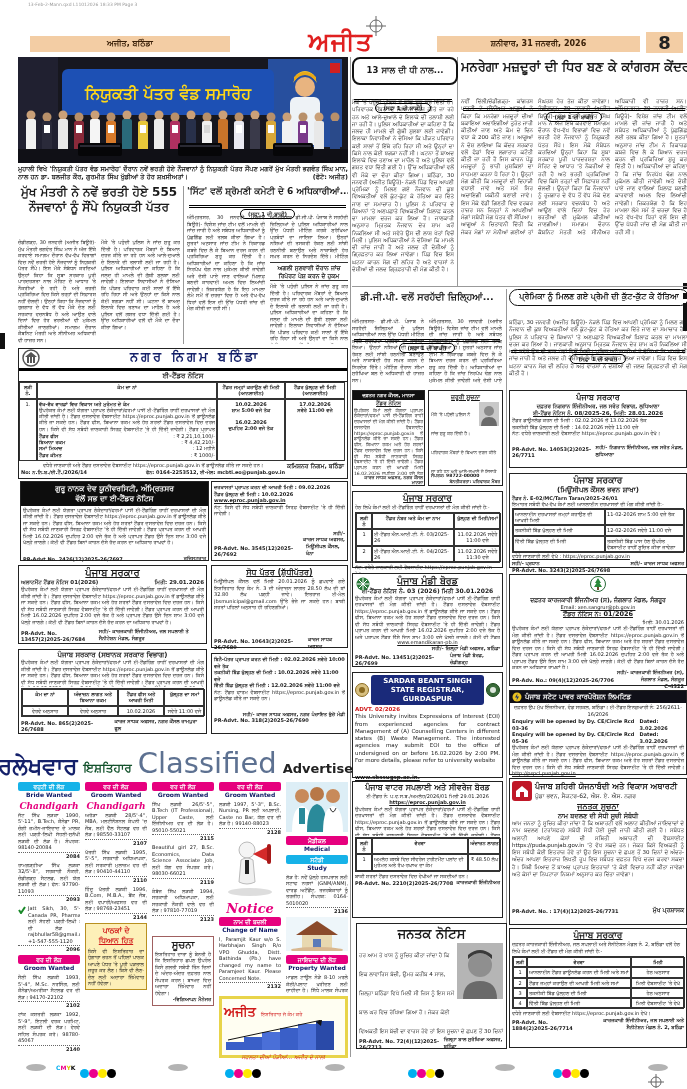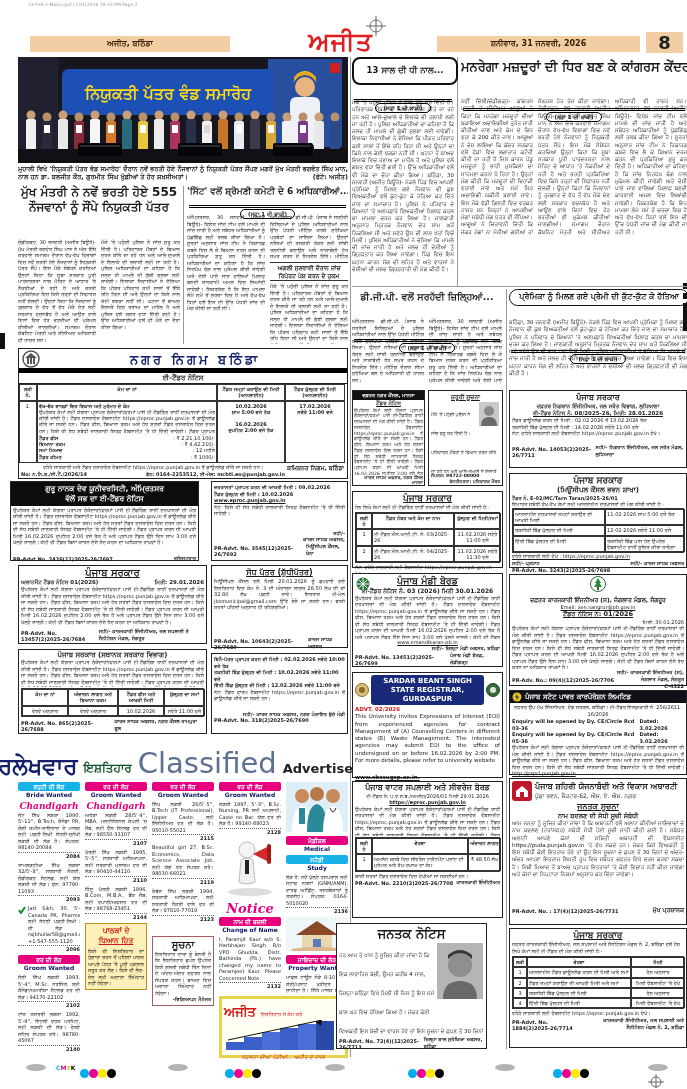--- a/index.html
+++ b/index.html
@@ -203,21 +203,21 @@
 <div class="abs" style="left:187px;top:214px;width:161px;height:130px;display:flex;gap:5px">
   <div class="t5 j clip" style="width:78px;height:130px">ਅੰਮ੍ਰਿਤਸਰ, 30 ਜਨਵਰੀ (ਅਜੀਤ ਬਿਊਰੋ)- ਵਿਸ਼ੇਸ਼ ਜਾਂਚ ਟੀਮ ਵਲੋਂ ਮਾਮਲੇ ਦੀ ਜਾਂਚ ਜਾਰੀ ਹੈ ਅਤੇ ਸਬੰਧਤ ਅਧਿਕਾਰੀਆਂ ਨੂੰ ਪੁੱਛਗਿੱਛ ਲਈ ਤਲਬ ਕੀਤਾ ਗਿਆ ਹੈ। ਸੂਤਰਾਂ ਅਨੁਸਾਰ ਜਾਂਚ ਟੀਮ ਨੇ ਰਿਕਾਰਡ ਕਬਜ਼ੇ ਵਿਚ ਲੈ ਕੇ ਬਿਆਨ ਦਰਜ ਕਰਨ ਦੀ ਪ੍ਰਕਿਰਿਆ ਸ਼ੁਰੂ ਕਰ ਦਿੱਤੀ ਹੈ। ਅਧਿਕਾਰੀਆਂ ਦਾ ਕਹਿਣਾ ਹੈ ਕਿ ਜਾਂਚ ਨਿਰਪੱਖ ਢੰਗ ਨਾਲ ਮੁਕੰਮਲ ਕੀਤੀ ਜਾਵੇਗੀ ਅਤੇ ਦੋਸ਼ੀ ਪਾਏ ਜਾਣ ਵਾਲਿਆਂ ਖ਼ਿਲਾਫ਼ ਬਣਦੀ ਕਾਰਵਾਈ ਅਮਲ ਵਿਚ ਲਿਆਂਦੀ ਜਾਵੇਗੀ। ਜ਼ਿਕਰਯੋਗ ਹੈ ਕਿ ਇਹ ਮਾਮਲਾ ਲੰਮੇ ਸਮੇਂ ਤੋਂ ਚਰਚਾ ਵਿਚ ਹੈ ਅਤੇ ਵੱਖ-ਵੱਖ ਧਿਰਾਂ ਵਲੋਂ ਇਸ ਦੀ ਉੱਚ ਪੱਧਰੀ ਜਾਂਚ ਦੀ ਮੰਗ ਕੀਤੀ ਜਾ ਰਹੀ ਸੀ।</div>
   <div style="width:78px;height:130px;overflow:hidden">
     <div class="t5 j clip" style="height:46px">ਅੰਮ੍ਰਿਤਸਰ- ਡੀ.ਜੀ.ਪੀ. ਪੰਜਾਬ ਨੇ ਸਰਹੱਦੀ ਜ਼ਿਲ੍ਹਿਆਂ ਦੇ ਪੁਲਿਸ ਅਧਿਕਾਰੀਆਂ ਨਾਲ ਉੱਚ ਪੱਧਰੀ ਮੀਟਿੰਗ ਕਰਕੇ ਸੁਰੱਖਿਆ ਪ੍ਰਬੰਧਾਂ ਦਾ ਜਾਇਜ਼ਾ ਲਿਆ। ਉਨ੍ਹਾਂ ਨਸ਼ਿਆਂ ਦੀ ਤਸਕਰੀ ਰੋਕਣ ਲਈ ਸਾਂਝੀ ਰਣਨੀਤੀ ਬਣਾਉਣ ਅਤੇ ਨਾਕਾਬੰਦੀ ਹੋਰ ਸਖ਼ਤ ਕਰਨ ਦੇ ਨਿਰਦੇਸ਼ ਦਿੱਤੇ। ਮੀਟਿੰਗ ਦੌਰਾਨ ਸੀਮਾ ਸੁਰੱਖਿਆ ਬਲ ਦੇ ਅਧਿਕਾਰੀ ਵੀ ਹਾਜ਼ਰ ਸਨ।</div>
     <div class="c b" style="font-size:6px;line-height:1.25;border-top:1px solid #333;border-bottom:1px solid #333;padding:1px 0;margin:2px 0">ਅਗਲੀ ਸੁਣਵਾਈ ਦੌਰਾਨ ਜਾਂਚ ਰਿਪੋਰਟ ਪੇਸ਼ ਕਰਨ ਦੇ ਹੁਕਮ</div>
     <div class="t5 j">ਮੌਕੇ 'ਤੇ ਪਹੁੰਚੀ ਪੁਲਿਸ ਨੇ ਜਾਂਚ ਸ਼ੁਰੂ ਕਰ ਦਿੱਤੀ ਹੈ। ਪਰਿਵਾਰਕ ਮੈਂਬਰਾਂ ਦੇ ਬਿਆਨ ਦਰਜ ਕੀਤੇ ਜਾ ਰਹੇ ਹਨ ਅਤੇ ਆਲੇ-ਦੁਆਲੇ ਦੇ ਇਲਾਕੇ ਦੀ ਤਲਾਸ਼ੀ ਲਈ ਜਾ ਰਹੀ ਹੈ। ਪੁਲਿਸ ਅਧਿਕਾਰੀਆਂ ਦਾ ਕਹਿਣਾ ਹੈ ਕਿ ਜਲਦ ਹੀ ਮਾਮਲੇ ਦੀ ਗੁੱਥੀ ਸੁਲਝਾ ਲਈ ਜਾਵੇਗੀ। ਇਲਾਕਾ ਨਿਵਾਸੀਆਂ ਨੇ ਦੱਸਿਆ ਕਿ ਪੀੜਤ ਪਰਿਵਾਰ ਕਈ ਸਾਲਾਂ ਤੋਂ ਇੱਥੇ ਰਹਿ ਰਿਹਾ ਸੀ ਅਤੇ ਉਨ੍ਹਾਂ ਦਾ ਕਿਸੇ ਨਾਲ ਕੋਈ ਝਗੜਾ ਨਹੀਂ ਸੀ। ਘਟਨਾ ਤੋਂ ਬਾਅਦ ਇਲਾਕੇ ਵਿਚ ਤਣਾਅ ਦਾ ਮਾਹੌਲ ਹੈ ਅਤੇ ਪੁਲਿਸ ਵਲੋਂ ਗਸ਼ਤ ਵਧਾ ਦਿੱਤੀ ਗਈ ਹੈ। ਉੱਚ ਅਧਿਕਾਰੀਆਂ ਵਲੋਂ ਵੀ ਮੌਕੇ ਦਾ ਦੌਰਾ ਕੀਤਾ ਗਿਆ।</div>
   </div>
 </div>
 
 <div class="abs box" style="left:18px;top:348px;width:330px;height:131px;border-width:1.3px">
-  <div style="display:flex;align-items:flex-end;height:19px;border-bottom:5px solid #000000">
+  <div style="display:flex;align-items:flex-start;height:19px;border-bottom:3px solid #000000">
     <svg width="18" height="18" style="margin:0 3px">
         <circle cx="9" cy="9" r="8" fill="none" stroke="#555" stroke-width="1.5"></circle>
         <rect x="5" y="8" width="2" height="6" fill="#555"></rect>
         <rect x="8" y="8" width="2" height="6" fill="#555"></rect>
         <rect x="11" y="8" width="2" height="6" fill="#555"></rect>
         <path d="M3 8 L9 3 L15 8 Z" fill="#555"></path>
       </svg>
     <div class="b navy c" style="flex:1;font-size:13px;letter-spacing:3px">ਨਗਰ ਨਿਗਮ ਬਠਿੰਡਾ</div>
   </div>
   <div class="c b" style="font-size:7px;border-bottom:1px solid #222;line-height:10px;height:10px">ਈ-ਟੈਂਡਰ ਨੋਟਿਸ</div>
@@ -261,21 +261,21 @@
   <div class="c t5" style="margin-top:1px">
     <span>ਵਧੇਰੇ ਜਾਣਕਾਰੀ ਅਤੇ ਟੈਂਡਰ ਦਸਤਾਵੇਜ਼ ਵੈਬਸਾਈਟ https://eproc.punjab.gov.in ਤੋਂ ਡਾਊਨਲੋਡ ਕੀਤੇ ਜਾ ਸਕਦੇ ਹਨ।</span>
     <span class="b t6" style="float:right;margin-right:3px">ਕਮਿਸ਼ਨਰ ਨਿਗਮ, ਬਠਿੰਡਾ</span>
   </div>
   <div class="prrow">
       <span>No: ਨ.ਨਿ.ਬ./ਈ.ਟੈਂ./2026/14</span>
       <span>ਫੋਨ: 0164-2253512, ਈ-ਮੇਲ: mcbti.eo@punjab.gov.in</span>
     </div>
 </div>
 
-<div class="abs box" style="left:10px;top:481px;width:189px;height:80px">
+<div class="abs box" style="left:20px;top:481px;width:189px;height:80px">
   <div class="c b" style="background:#0d0d0d;color:#fff;font-size:7.5px;line-height:1.3;padding:2px 0">
     <div>ਗੁਰੂ ਨਾਨਕ ਦੇਵ ਯੂਨੀਵਰਸਿਟੀ, ਅੰਮ੍ਰਿਤਸਰ</div>
     <div>ਵੱਲੋਂ ਸਭ ਦਾ ਈ-ਟੈਂਡਰ ਨੋਟਿਸ</div>
   </div>
   <div class="t5 j clip" style="height:46px;padding:1px 2px">ਉਪਰੋਕਤ ਕੰਮਾਂ ਲਈ ਯੋਗਤਾ ਪ੍ਰਾਪਤ ਠੇਕੇਦਾਰਾਂ/ਫਰਮਾਂ ਪਾਸੋਂ ਈ-ਟੈਂਡਰਿੰਗ ਰਾਹੀਂ ਦਰਖਾਸਤਾਂ ਦੀ ਮੰਗ ਕੀਤੀ ਜਾਂਦੀ ਹੈ। ਟੈਂਡਰ ਦਸਤਾਵੇਜ਼ ਵੈਬਸਾਈਟ https://eproc.punjab.gov.in ਤੋਂ ਡਾਊਨਲੋਡ ਕੀਤੇ ਜਾ ਸਕਦੇ ਹਨ। ਟੈਂਡਰ ਫੀਸ, ਬਿਆਨਾ ਰਕਮ ਅਤੇ ਹੋਰ ਸ਼ਰਤਾਂ ਟੈਂਡਰ ਦਸਤਾਵੇਜ਼ ਵਿਚ ਦਰਜ ਹਨ। ਕਿਸੇ ਵੀ ਸੋਧ ਸਬੰਧੀ ਜਾਣਕਾਰੀ ਸਿਰਫ਼ ਵੈਬਸਾਈਟ 'ਤੇ ਹੀ ਦਿੱਤੀ ਜਾਵੇਗੀ। ਟੈਂਡਰ ਪ੍ਰਾਪਤ ਕਰਨ ਦੀ ਆਖਰੀ ਮਿਤੀ 16.02.2026 ਦੁਪਹਿਰ 2:00 ਵਜੇ ਤੱਕ ਹੈ ਅਤੇ ਪ੍ਰਾਪਤ ਟੈਂਡਰ ਉਸੇ ਦਿਨ ਸ਼ਾਮ 3:00 ਵਜੇ ਖੋਲ੍ਹੇ ਜਾਣਗੇ। ਕੋਈ ਵੀ ਟੈਂਡਰ ਬਿਨਾਂ ਕਾਰਨ ਦੱਸੇ ਰੱਦ ਕਰਨ ਦਾ ਅਧਿਕਾਰ ਰਾਖਵਾਂ ਹੈ।</div>
   <div class="prrow">
       <span>PR-Advt No. 2426(12)2025-26/7697</span>
       <span>ਰਜਿਸਟਰਾਰ</span>
     </div>
 </div>
@@ -700,21 +700,21 @@
     <div class="tc">ਅਮਲੋਹ ਕਸਬੇ ਵਿਚ ਸੀਵਰੇਜ ਟਰੀਟਮੈਂਟ ਪਲਾਂਟ ਦੀ ਮੁਰੰਮਤ ਅਤੇ ਰੱਖ-ਰਖਾਅ ਦਾ ਕੰਮ</div>
     <div class="tc c">₹ 48.50 ਲੱਖ</div>
   </div>
   <div class="t5">ਬਾਕੀ ਸ਼ਰਤਾਂ ਟੈਂਡਰ ਦਸਤਾਵੇਜ਼ ਵਿਚ ਵੇਖੀਆਂ ਜਾ ਸਕਦੀਆਂ ਹਨ।</div>
   <div class="prrow" style="padding:0">
       <span>PR-Advt. No. 2210(2)2025-26/7708</span>
       <span>ਕਾਰਜਕਾਰੀ ਇੰਜੀਨੀਅਰ</span>
     </div>
 </div>
 
-<div class="abs box" style="left:336px;top:923px;width:151px;height:126px;padding:2px">
+<div class="abs box" style="left:356px;top:923px;width:151px;height:126px;padding:2px">
   <div class="c b" style="font-size:13px">ਜਨਤਕ ਨੋਟਿਸ</div>
   <div class="clip" style="height:94px">
     <svg width="46" height="56" style="float:right;margin:1px">
         <rect width="46" height="56" fill="#b5b5b5"></rect>
         <circle cx="23" cy="22" r="12" fill="#8f8f8f"></circle>
         <path d="M11 16 Q23 4 35 16 L35 12 Q23 2 11 12 Z" fill="#3a3a3a"></path>
         <path d="M6 56 Q6 38 23 38 Q40 38 40 56 Z" fill="#6a6a6a"></path>
       </svg>
     <span class="t55 j">ਹਰ ਆਮ ਤੇ ਖਾਸ ਨੂੰ ਸੂਚਿਤ ਕੀਤਾ ਜਾਂਦਾ ਹੈ ਕਿ ਇਕ ਲਾਵਾਰਿਸ ਬੱਚੀ, ਉਮਰ ਕਰੀਬ 4 ਸਾਲ, ਜ਼ਿਲ੍ਹਾ ਬਠਿੰਡਾ ਵਿਖੇ ਮਿਲੀ ਸੀ ਜਿਸ ਨੂੰ ਇਸ ਸਮੇਂ ਬਾਲ ਘਰ ਵਿਚ ਰੱਖਿਆ ਗਿਆ ਹੈ। ਜੇਕਰ ਕੋਈ ਵਿਅਕਤੀ ਇਸ ਬੱਚੀ ਦਾ ਵਾਰਸ ਹੋਵੇ ਤਾਂ ਇਸ ਸੂਚਨਾ ਦੇ ਛਪਣ ਤੋਂ 30 ਦਿਨਾਂ ਦੇ ਅੰਦਰ-ਅੰਦਰ ਸਬੂਤਾਂ ਸਹਿਤ ਦਫ਼ਤਰ ਜ਼ਿਲ੍ਹਾ ਬਾਲ ਸੁਰੱਖਿਆ ਯੂਨਿਟ, ਬਠਿੰਡਾ ਵਿਖੇ ਸੰਪਰਕ ਕਰੇ, ਨਹੀਂ ਤਾਂ ਬੱਚੀ ਨੂੰ ਕਾਨੂੰਨੀ ਤੌਰ 'ਤੇ ਅਜ਼ਾਦ ਘੋਸ਼ਿਤ ਕਰ ਕੇ Central Adoption Resource Authority, New Delhi ਦੀਆਂ ਹਦਾਇਤਾਂ ਅਨੁਸਾਰ ਅਗਲੀ ਕਾਰਵਾਈ ਅਮਲ ਵਿਚ ਲਿਆਂਦੀ ਜਾਵੇਗੀ। ਸੰਪਰਕ: 98101-10931, 81306-11931.</span>
   </div>

